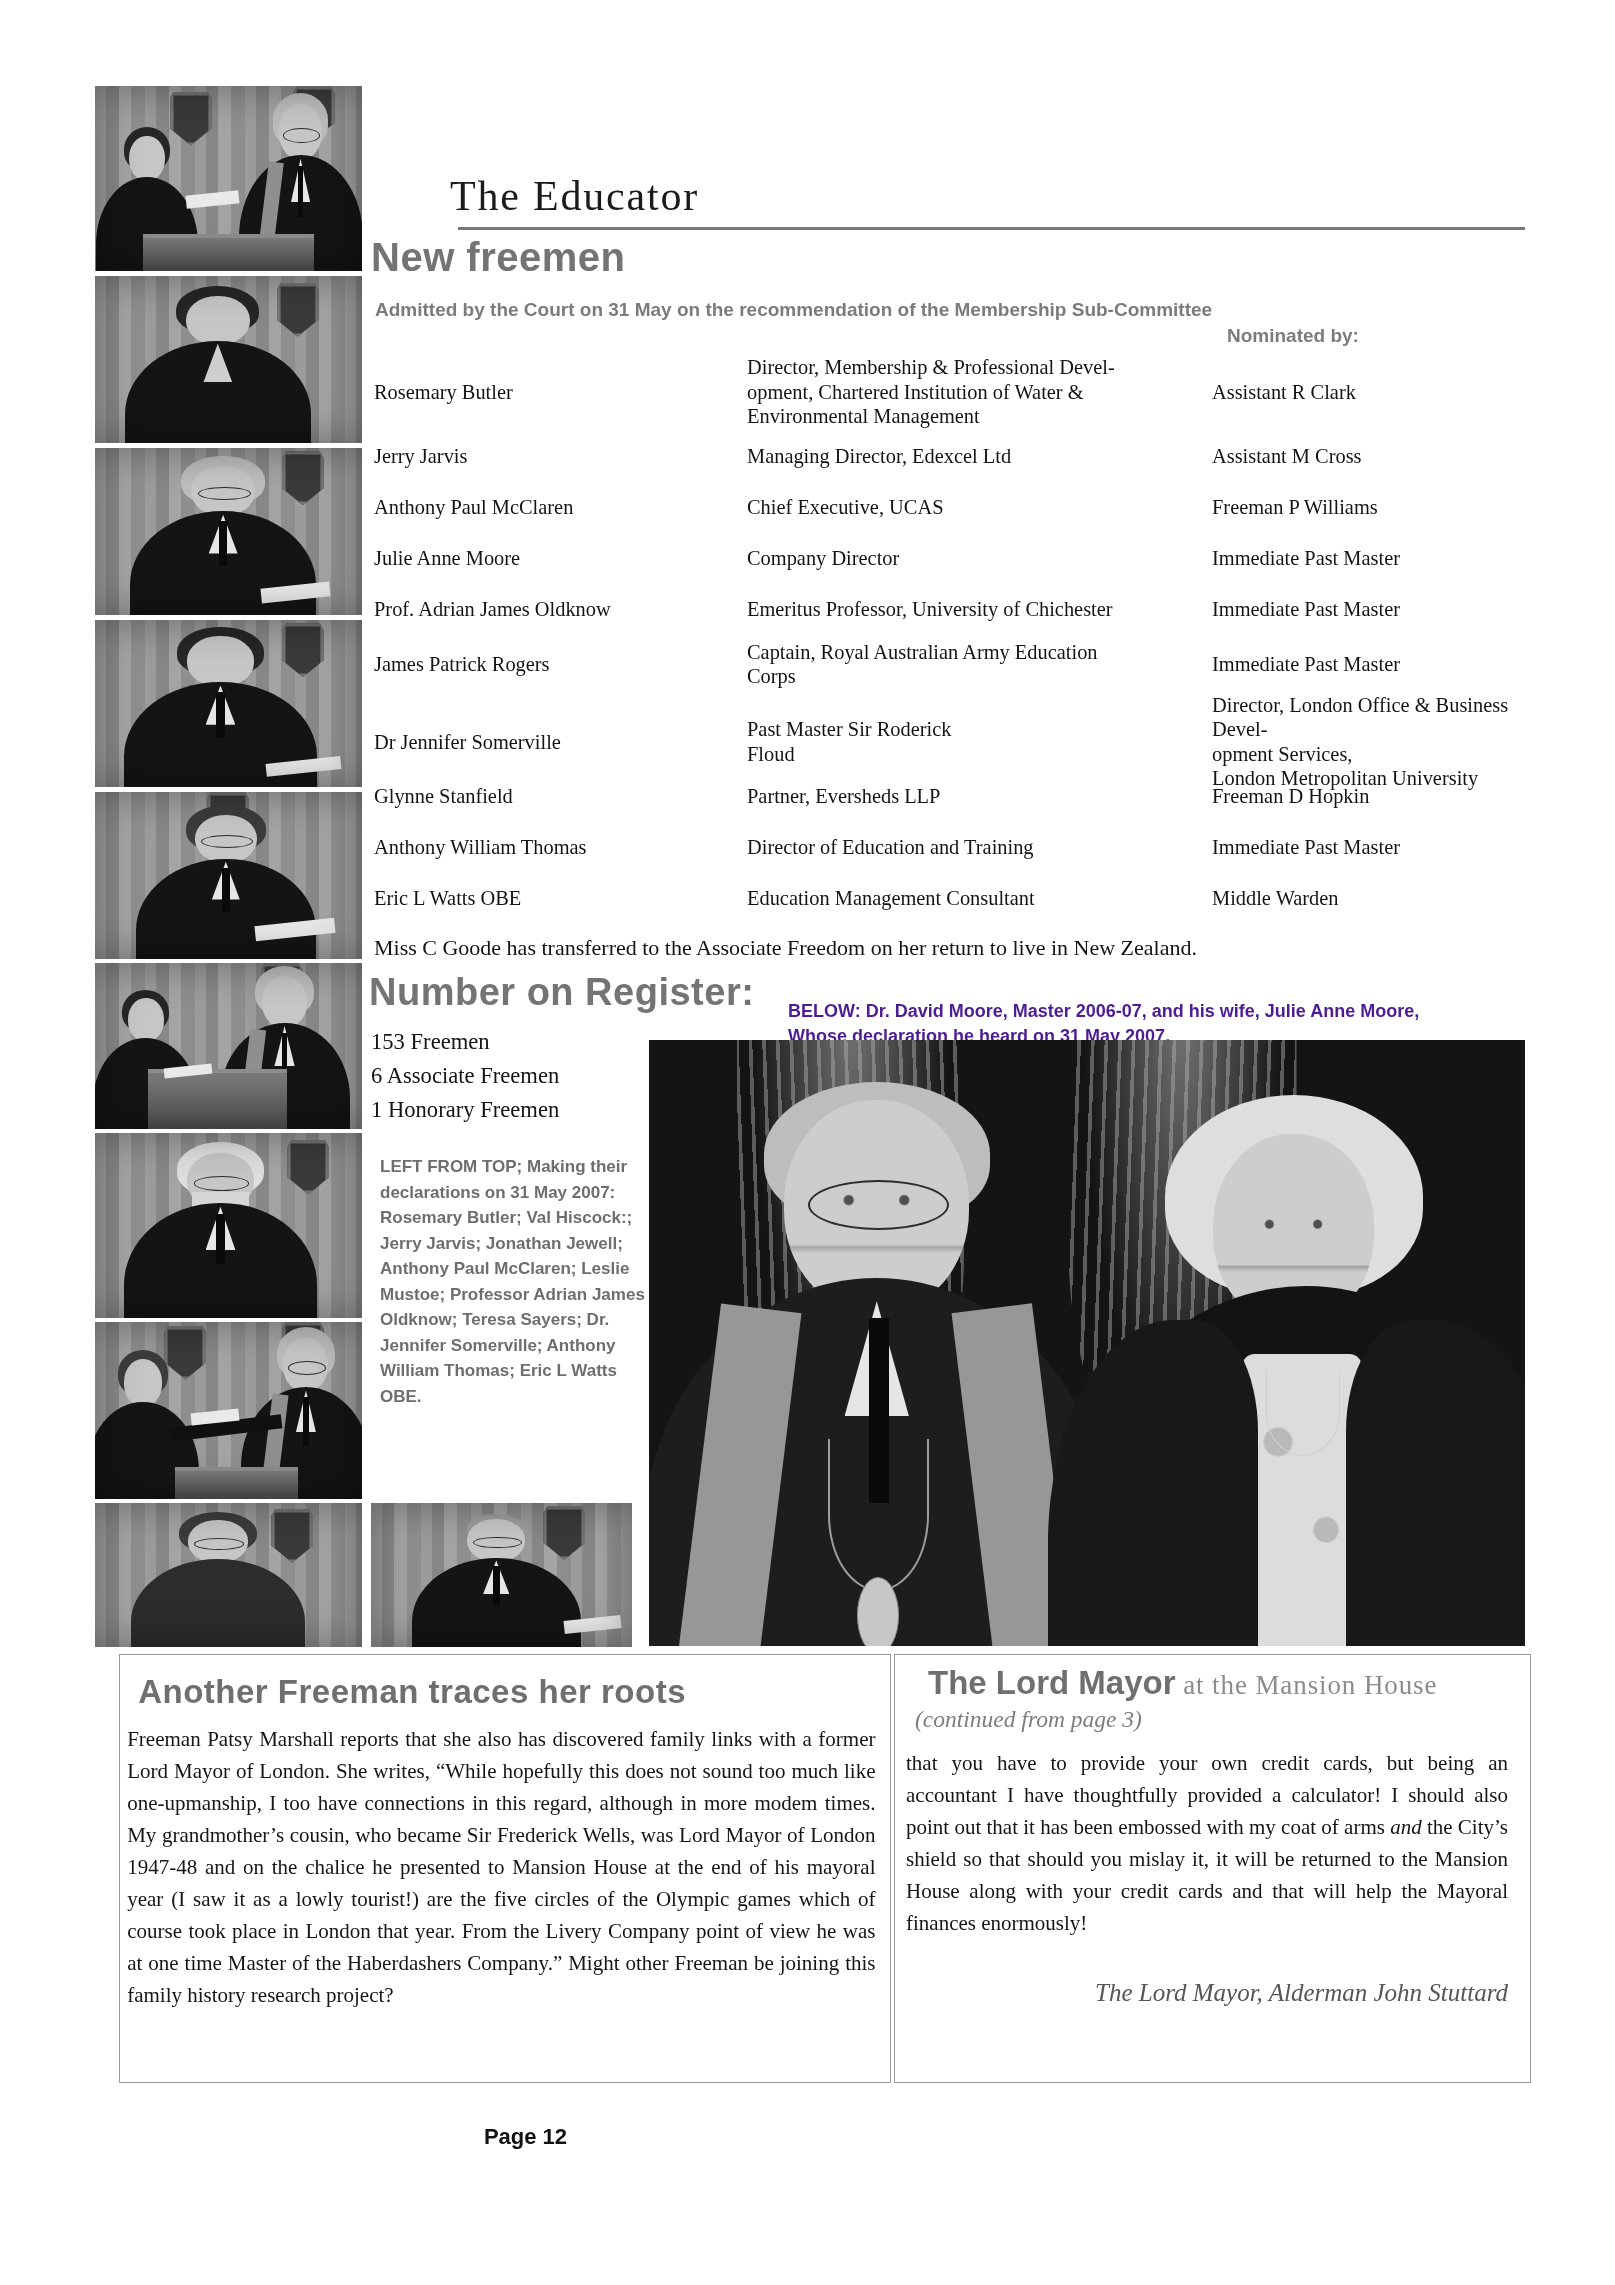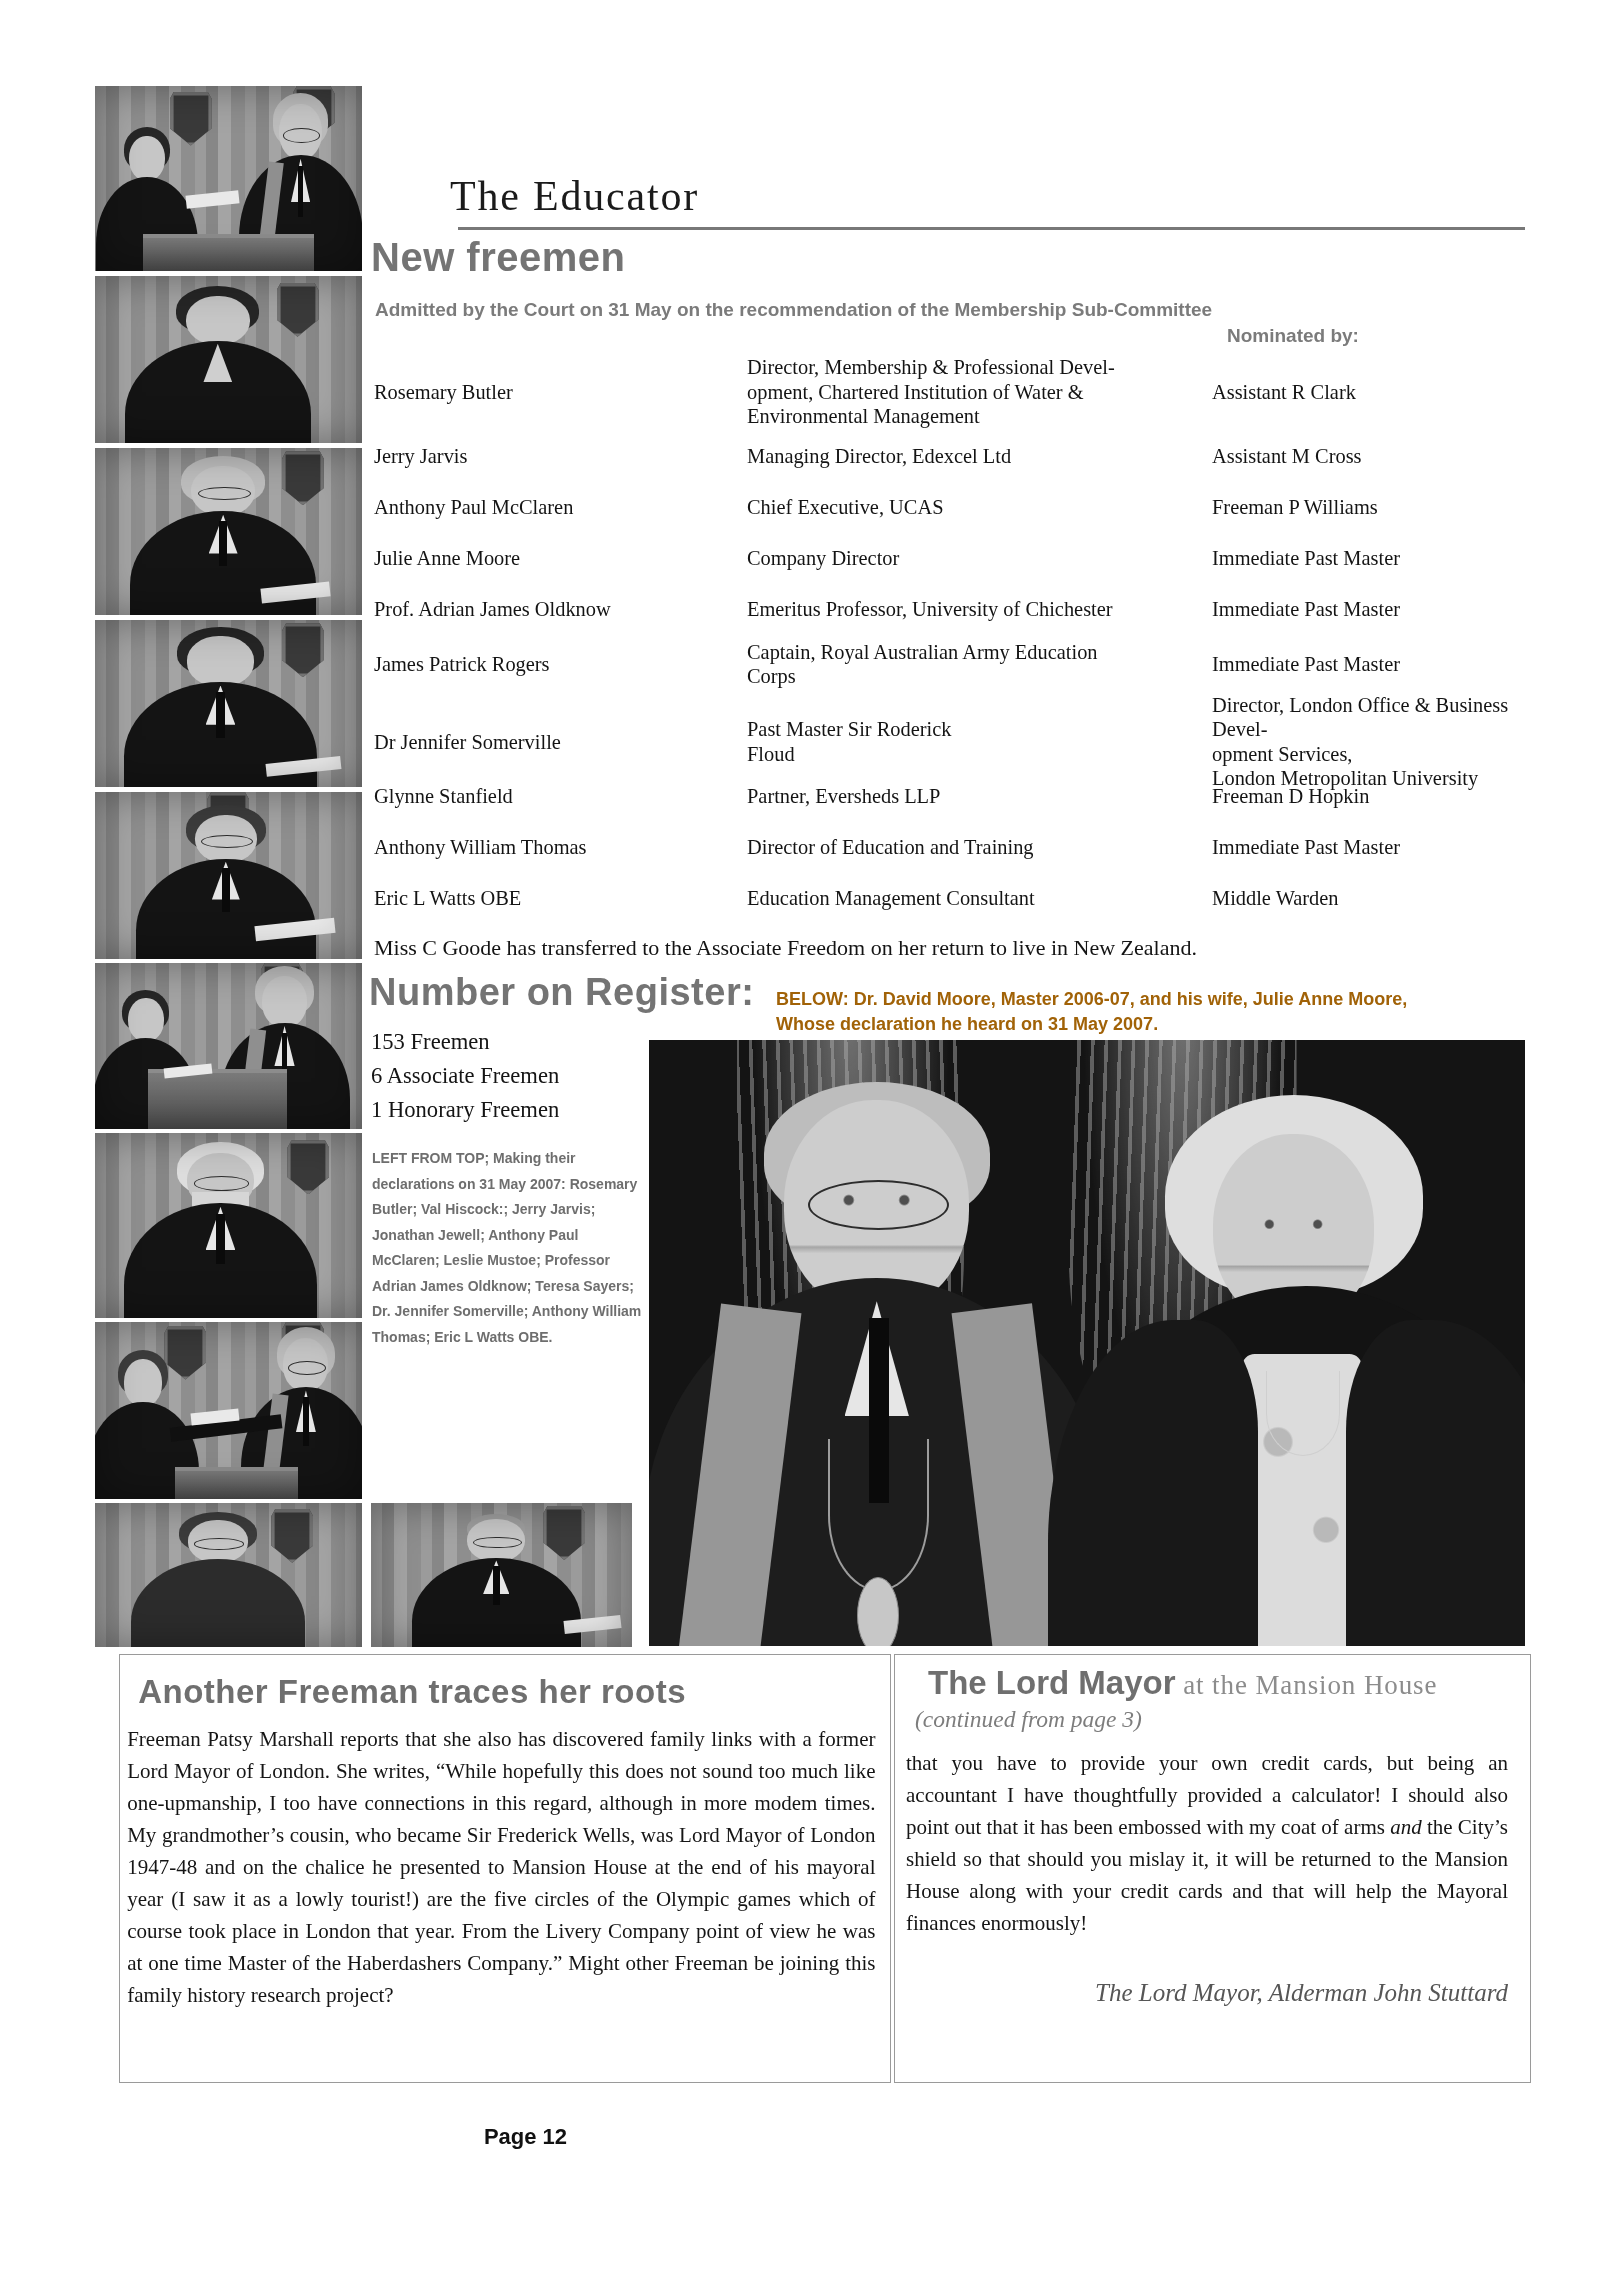--- a/index.html
+++ b/index.html
@@ -30,23 +30,23 @@
 
   .goode-note{position:absolute;left:374px;top:935px;width:1086px;font-size:22px;color:#141414;margin:0;}
 
   
   .h-register{position:absolute;left:369px;top:973px;font-size:38px;letter-spacing:0.5px;}
   .register-list{position:absolute;left:371px;top:1025px;margin:0;padding:0;list-style:none;}
   .register-list li{font-size:22.6px;line-height:34px;color:#141414;}
 
   
   .cap-below{position:absolute;left:776px;top:987px;width:674px;font-family:"Liberation Sans",sans-serif;
-             font-weight:bold;font-size:18px;line-height:25px;color:#a16207;margin:0;}
+             font-weight:bold;font-size:18px;line-height:25px;color:#4c1d95;margin:12px;}
   .cap-left{position:absolute;left:368px;top:1142px;width:270px;font-family:"Liberation Sans",sans-serif;
-            font-weight:bold;font-size:14px;line-height:25.5px;color:#6e6e6e;margin:4px;}
+            font-weight:bold;font-size:17px;line-height:25.5px;color:#6e6e6e;margin:12px;}
 
   
   .photo{position:absolute;overflow:hidden;
          background:repeating-linear-gradient(90deg,#9b9b9b 0 11px,#878787 11px 23.5px,#a4a4a4 23.5px 36px,#8e8e8e 36px 50px);}
   .photo::after{content:"";position:absolute;inset:0;box-shadow:inset 0 0 43px rgba(0,0,0,.38);}
   .plaque{position:absolute;width:42px;height:54px;background:#3a3a3a;
           clip-path:polygon(10% 0,90% 0,100% 14%,100% 68%,50% 100%,0 68%,0 14%);
           box-shadow:inset 0 0 0 3.6px #747474;}
   .person{position:absolute;}
   .person>div{position:absolute;}

